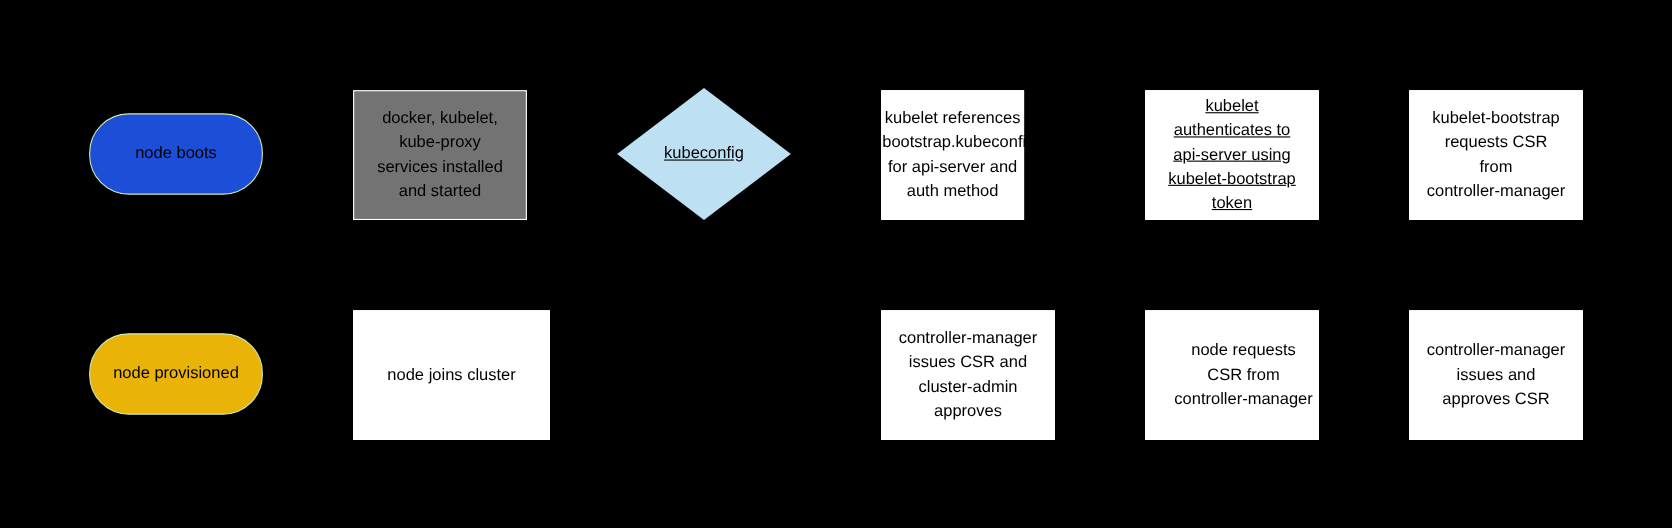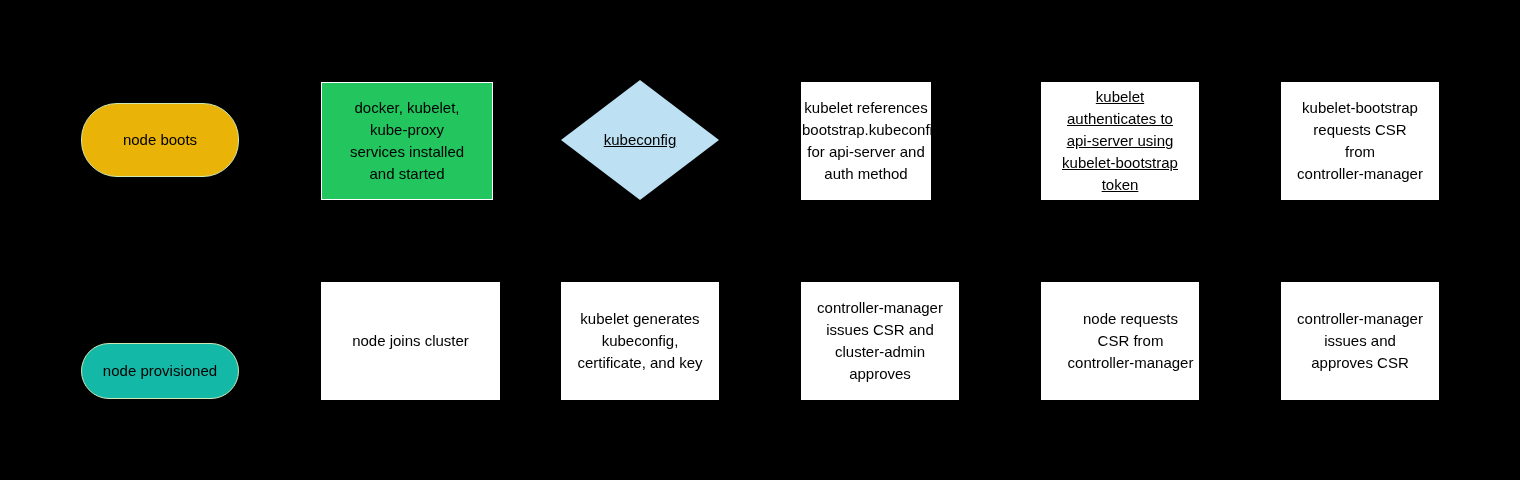--- a/index.html
+++ b/index.html
@@ -82,25 +82,25 @@
   .overflow-text .node-label {
     white-space: pre-line;
     overflow: visible;
   }
 </style>
 </head>
 <body style="background: rgb(0, 0, 0);">
 
 <div id="diagram-canvas" style="background: rgb(0, 0, 0);">
 
-  <div class="node node-pill" style="left: 81px; top: 103px; width: 158px; height: 74px; background: #eab308; border-color: rgb(205, 232, 178); color: rgb(0, 0, 0);">
+  <div class="node node-pill" style="left: 81px; top: 103px; width: 158px; height: 74px; background: #1d4ed8; border-color: rgb(205, 232, 178); color: rgb(0, 0, 0);">
     <span class="node-label">node boots</span>
   </div>
 
-  <div class="node node-rect" style="left: 321px; top: 82px; width: 172px; height: 118px; background: #22c55e; border-color: rgb(255, 255, 255); color: rgb(0, 0, 0); justify-content: flex-end;">
+  <div class="node node-rect" style="left: 321px; top: 82px; width: 158px; height: 118px; background: #737373; border-color: rgb(255, 255, 255); color: rgb(0, 0, 0); justify-content: flex-end;">
     <span class="node-label">docker, kubelet,
 kube-proxy
 services installed
 and started</span>
   </div>
 
   <div class="node node-diamond" style="left: 561px; top: 80px; width: 158px; height: 120px; color: rgb(0, 0, 0);">
     <span class="diamond-shape" style="background: rgb(189, 224, 243);"></span>
     <span class="node-label">kubeconfig</span>
   </div>
@@ -120,33 +120,28 @@
 token</span>
   </div>
 
   <div class="node node-rect" style="left: 1281px; top: 82px; width: 158px; height: 118px; background: rgb(255, 255, 255); border-color: rgb(255, 255, 255); color: rgb(0, 0, 0);">
     <span class="node-label">kubelet-bootstrap
 requests CSR
 from
 controller-manager</span>
   </div>
 
-  <div class="node node-pill overflow-text" style="left: 81px; top: 303px; width: 158px; height: 56px; background: #14b8a6; border-color: rgb(205, 232, 178); color: rgb(0, 0, 0); margin-top: 40px;">
+  <div class="node node-pill overflow-text" style="left: 81px; top: 303px; width: 158px; height: 74px; background: #eab308; border-color: rgb(205, 232, 178); color: rgb(0, 0, 0);">
     <span class="node-label">node provisioned</span>
   </div>
 
   <div class="node node-rect" style="left: 321px; top: 282px; width: 179px; height: 118px; background: rgb(255, 255, 255); border-color: rgb(255, 255, 255); color: rgb(0, 0, 0);">
     <span class="node-label">node joins cluster</span>
   </div>
 
-  <div class="node node-rect" style="left: 561px; top: 282px; width: 158px; height: 118px; background: rgb(255, 255, 255); border-color: rgb(255, 255, 255); color: rgb(0, 0, 0);">
-    <span class="node-label">kubelet generates
-kubeconfig,
-certificate, and key</span>
-  </div>
 
   <div class="node node-rect" style="left: 801px; top: 282px; width: 158px; height: 118px; background: rgb(255, 255, 255); border-color: rgb(255, 255, 255); color: rgb(0, 0, 0);">
     <span class="node-label">controller-manager
 issues CSR and
 cluster-admin
 approves</span>
   </div>
 
   <div class="node node-rect" style="left: 1041px; top: 282px; width: 158px; height: 118px; background: rgb(255, 255, 255); border-color: rgb(255, 255, 255); color: rgb(0, 0, 0); padding-left: 21px;">
     <span class="node-label">node requests

